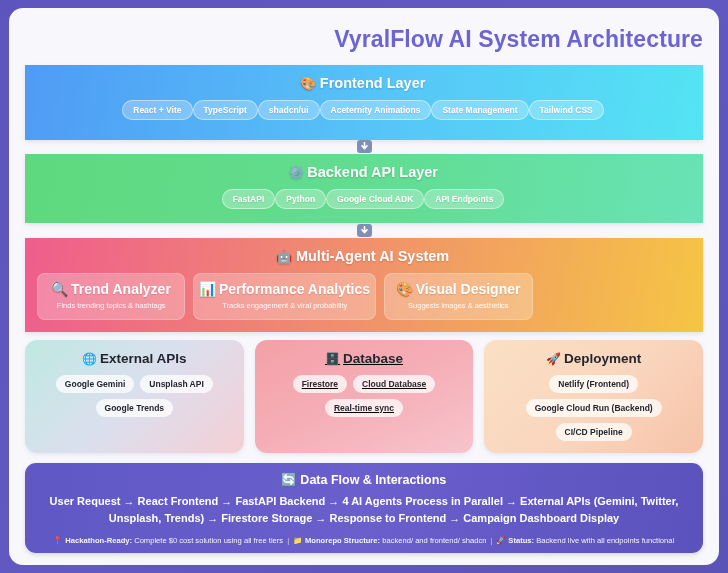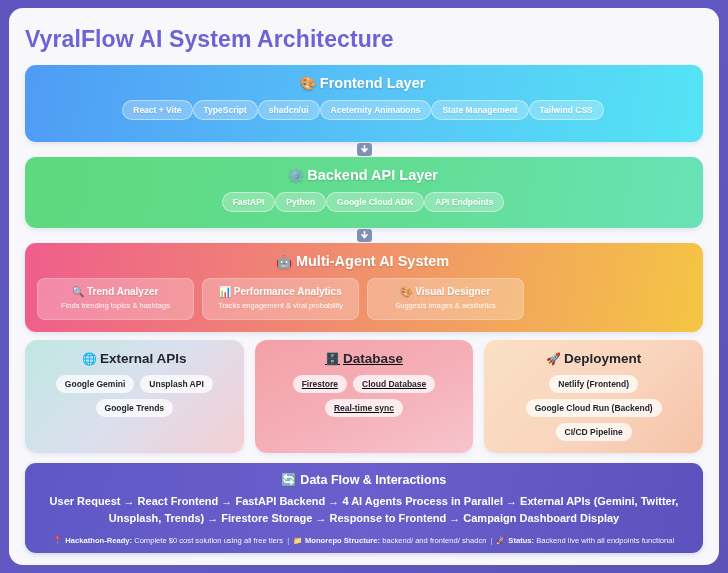--- a/index.html
+++ b/index.html
@@ -21,31 +21,31 @@
     height: 100%;
     background: #f8f8fc;
     border-radius: 14px;
     padding: 10px 16px 12px 16px;
     display: flex;
     flex-direction: column;
   }
 
   
   .page-title {
-    text-align: left;
+    text-align: right;
     font-size: 23px;
     font-weight: bold;
     color: #6c63d4;
     letter-spacing: 0.1px;
     padding: 8px 0 12px 0;
   }
 
   
   .layer {
-    border-radius: 11px;
+    border-radius: 0;
     padding: 10px 14px 12px 12px;
     box-shadow: 0 2px 5px rgba(80, 80, 140, 0.13);
   }
 
   .layer-title {
     text-align: center;
     color: #ffffff;
     font-size: 14.5px;
     font-weight: bold;
     text-shadow: 0 1px 2px rgba(0,0,0,0.18);
@@ -104,21 +104,21 @@
   }
   .agent-card {
     background: rgba(255,255,255,0.26);
     border: 1px solid rgba(255,255,255,0.22);
     border-radius: 8px;
     padding: 7px 5px 9px 5px;
     text-align: center;
   }
   .agent-name {
     color: #ffffff;
-    font-size: 10px;
+    font-size: 14px;
     font-weight: bold;
     text-shadow: 0 1px 1px rgba(0,0,0,0.15);
     white-space: nowrap;
   }
   .agent-name .emo { margin-right: 2px; }
   .agent-desc {
     color: rgba(255,255,255,0.92);
     font-size: 7.5px;
     margin-top: 4px;
     white-space: nowrap;

